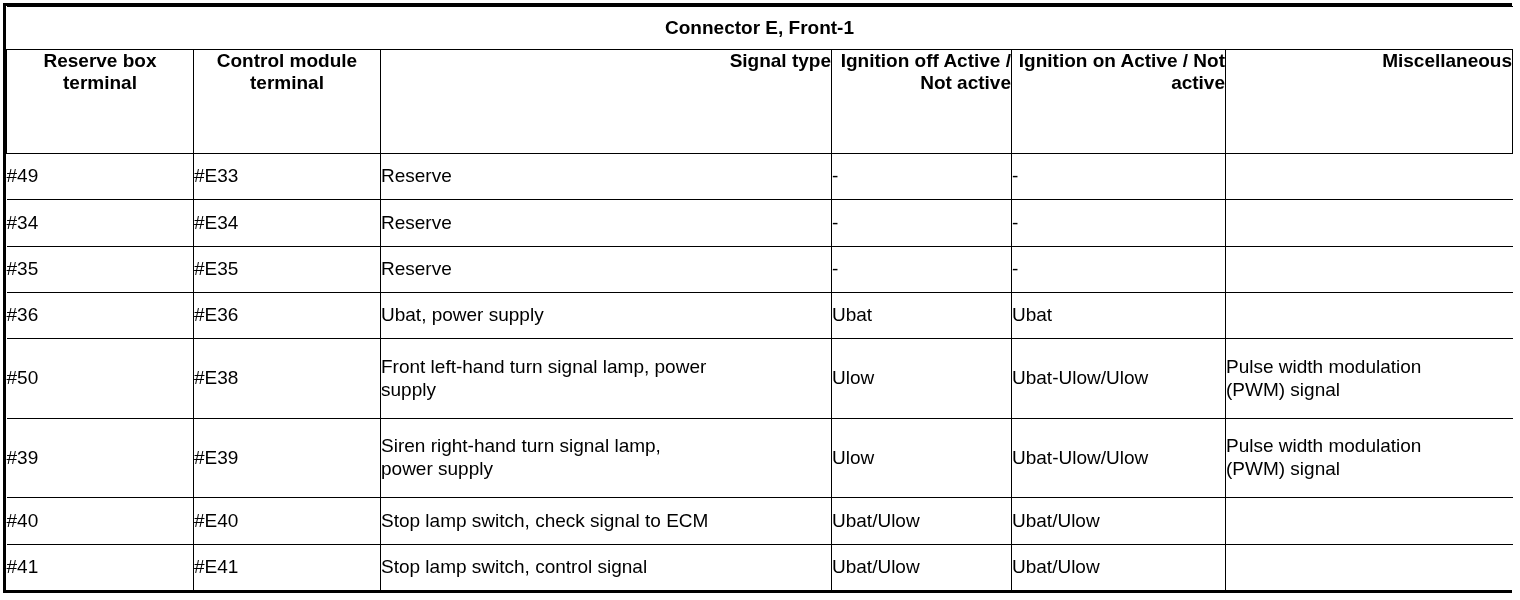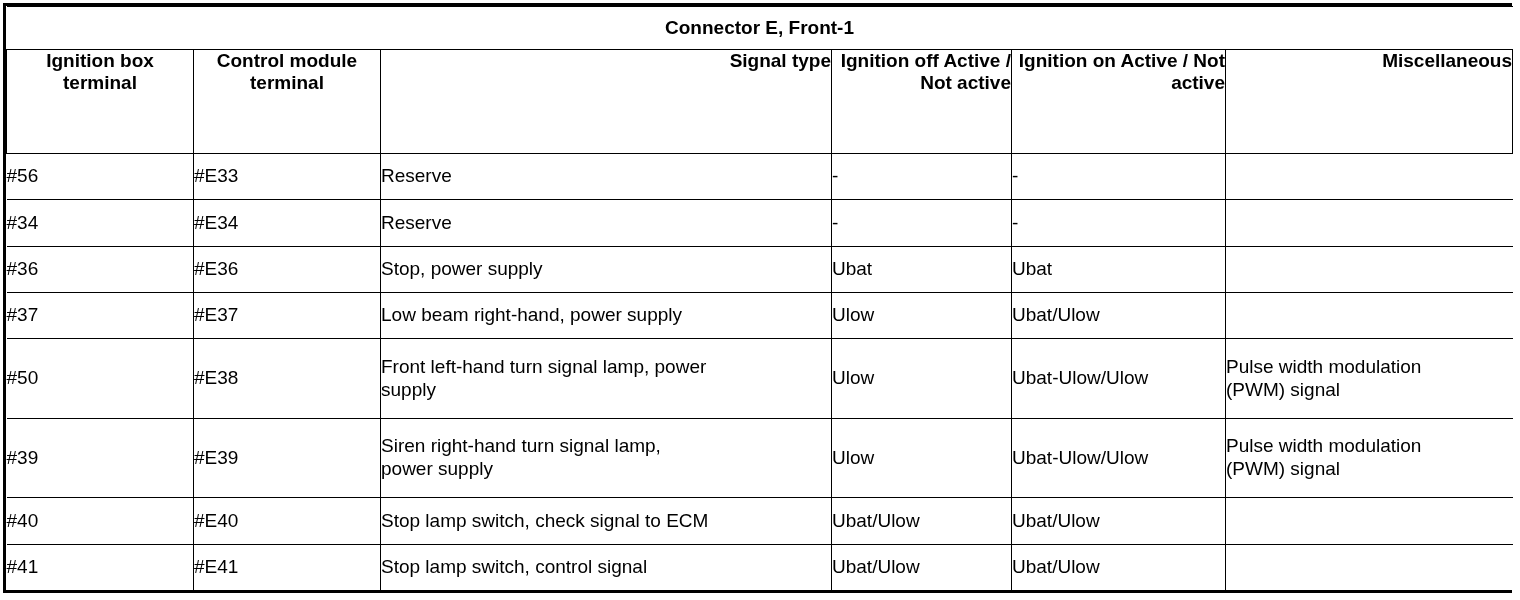--- a/index.html
+++ b/index.html
@@ -103,66 +103,66 @@
       <col class="c-signal">
       <col class="c-ignoff">
       <col class="c-ignon">
       <col class="c-misc">
     </colgroup>
     <thead>
       <tr class="edge-left edge-right">
         <td class="title-cell" colspan="6">Connector E, Front-1</td>
       </tr>
       <tr class="edge-left edge-right">
-        <th class="hdr hdr-center">Ignition box
+        <th class="hdr hdr-center">Reserve box
 terminal</th>
         <th class="hdr hdr-center">Control
 module
 terminal</th>
         <th class="hdr hdr-left">Signal type</th>
         <th class="hdr hdr-left">Ignition off
 Active / Not
 active</th>
         <th class="hdr hdr-left">Ignition on
 Active / Not
 active</th>
         <th class="hdr hdr-left">Miscellaneous</th>
       </tr>
     </thead>
     <tbody id="table-body">
         <tr class="edge-left edge-right row-single">
-          <td class="cell">#56</td>
+          <td class="cell">#49</td>
           <td class="cell">#E33</td>
           <td class="cell">Reserve</td>
           <td class="cell">-</td>
           <td class="cell">-</td>
           <td class="cell"></td>
         </tr>
         <tr class="edge-left edge-right row-single">
           <td class="cell">#34</td>
           <td class="cell">#E34</td>
           <td class="cell">Reserve</td>
           <td class="cell">-</td>
           <td class="cell">-</td>
           <td class="cell"></td>
         </tr>
         <tr class="edge-left edge-right row-single">
+          <td class="cell">#35</td>
+          <td class="cell">#E35</td>
+          <td class="cell">Reserve</td>
+          <td class="cell">-</td>
+          <td class="cell">-</td>
+          <td class="cell"></td>
+        </tr>
+        <tr class="edge-left edge-right row-single">
           <td class="cell">#36</td>
           <td class="cell">#E36</td>
-          <td class="cell">Stop, power supply</td>
+          <td class="cell">Ubat, power supply</td>
           <td class="cell">Ubat</td>
           <td class="cell">Ubat</td>
-          <td class="cell"></td>
-        </tr>
-        <tr class="edge-left edge-right row-single">
-          <td class="cell">#37</td>
-          <td class="cell">#E37</td>
-          <td class="cell">Low beam right-hand, power supply</td>
-          <td class="cell">Ulow</td>
-          <td class="cell">Ubat/Ulow</td>
           <td class="cell"></td>
         </tr>
         <tr class="edge-left edge-right row-tall">
           <td class="cell">#50</td>
           <td class="cell">#E38</td>
           <td class="cell">Front left-hand turn signal lamp, power
 supply</td>
           <td class="cell">Ulow</td>
           <td class="cell">Ubat-Ulow/Ulow</td>
           <td class="cell">Pulse width modulation

